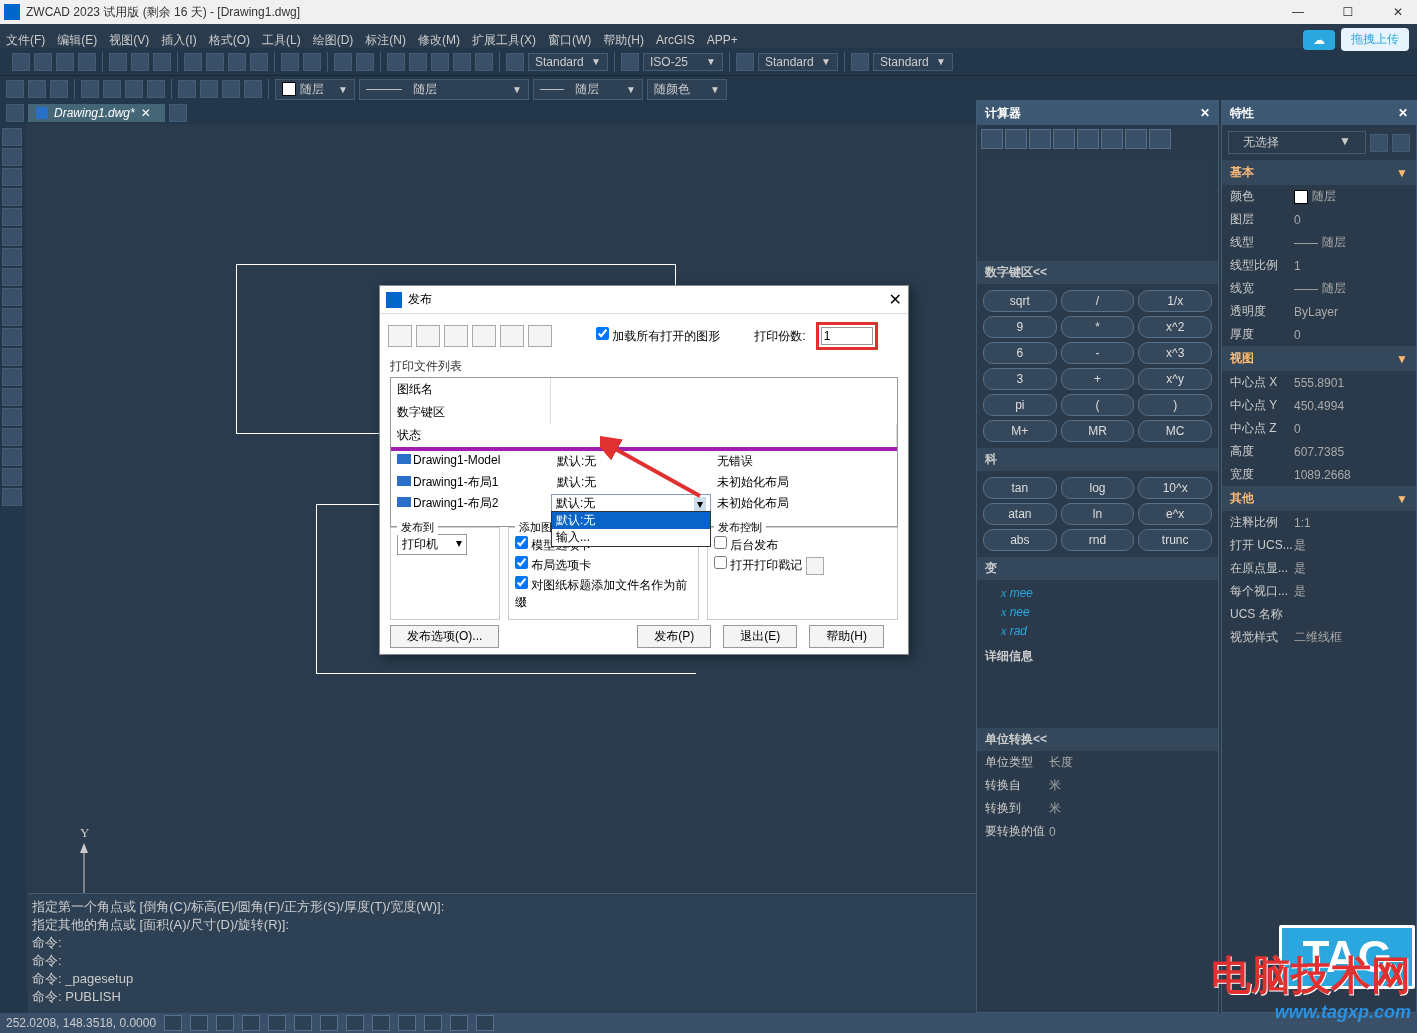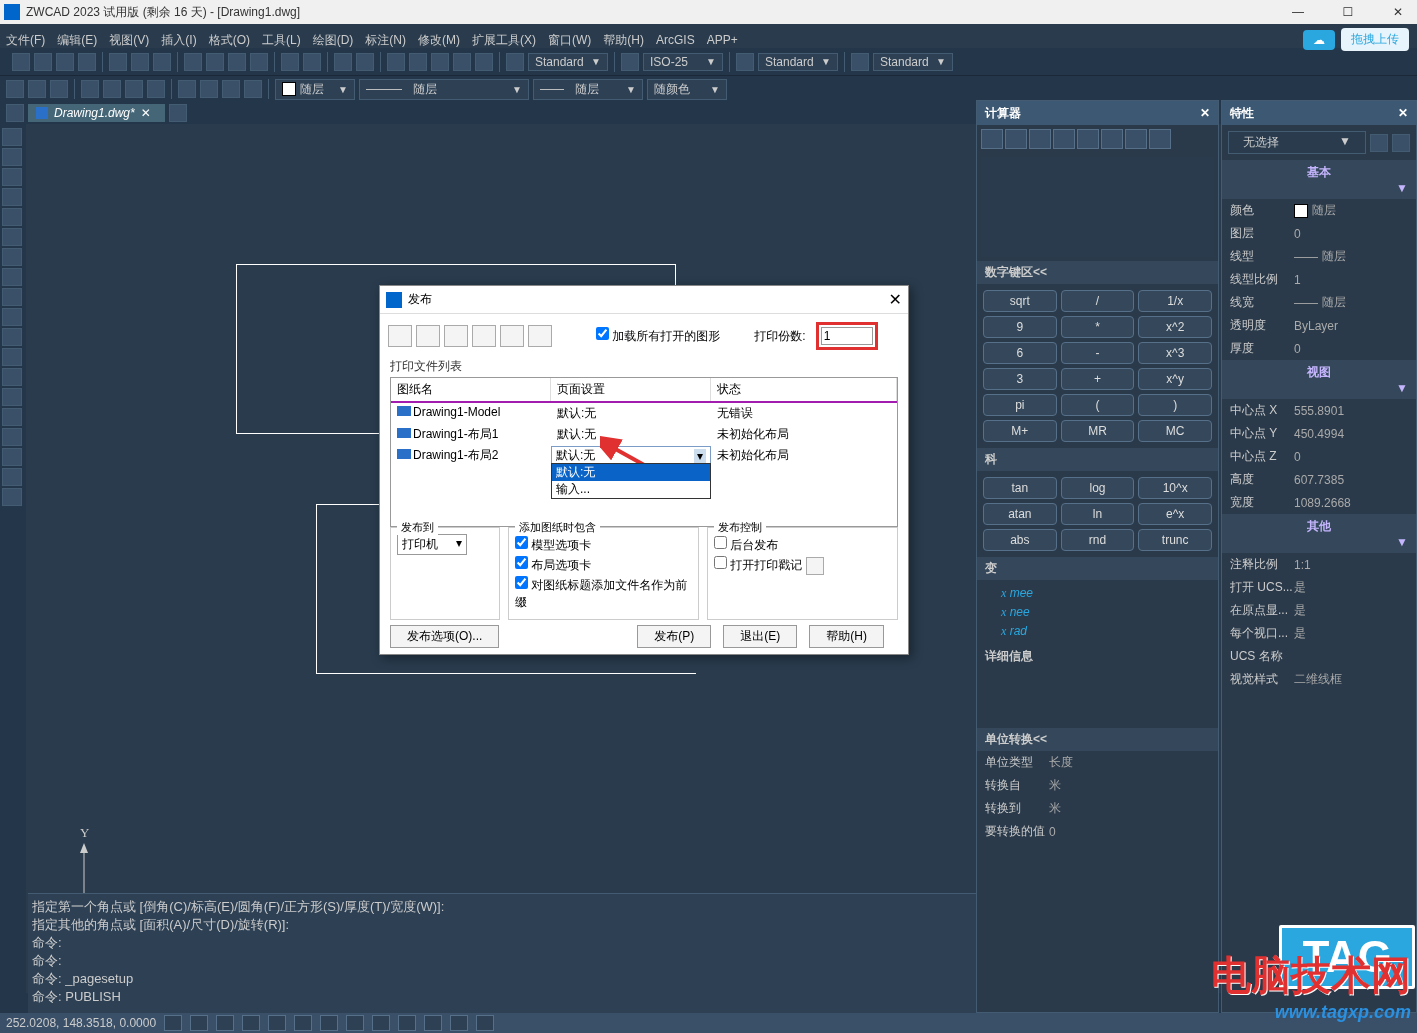--- a/index.html
+++ b/index.html
@@ -63,29 +63,29 @@
 
 
 .calc-panel { position: absolute; right: 198px; top: 100px; bottom: 20px; width: 243px; background: #2a3a4a; border: 1px solid #445c72; }
 .panel-header { background: #3d5872; height: 24px; display: flex; align-items: center; padding: 0 8px; color: #fff; font-weight: bold; }
 .panel-header .close { margin-left: auto; cursor: pointer; }
 .calc-toolbar { display: flex; gap: 2px; padding: 4px; }
 .calc-tb-btn { width: 22px; height: 20px; background: #3a5068; border: 1px solid #56708a; }
 .calc-display { height: 100px; background: #293b4d; margin: 4px; }
 .calc-section-h { background: #35485b; color: #ccc; padding: 3px 8px; font-weight: bold; }
 .calc-keys { display: grid; grid-template-columns: repeat(3, 1fr); gap: 4px; padding: 6px; }
-.calc-key { background: #35485b; border: 1px solid #56708a; color: #ddd; text-align: center; padding: 3px 0; border-radius: 4px; }
+.calc-key { background: #35485b; border: 1px solid #56708a; color: #ddd; text-align: center; padding: 3px 0; border-radius: 10px; }
 .calc-vars { padding: 4px; }
 .calc-var { color: #2aa7df; padding: 2px 20px; font-style: italic; }
 .calc-var .x { font-family: serif; }
 
 .prop-panel { position: absolute; right: 0; top: 100px; bottom: 20px; width: 196px; background: #2a3a4a; border: 1px solid #445c72; }
 .prop-selector { display: flex; padding: 6px; gap: 4px; align-items: center; }
 .prop-sel-combo { background: #293b4d; border: 1px solid #445c72; color: #ccc; padding: 2px 14px; flex: 1; display: flex; }
-.prop-section { background: #35485b; color: #c4b5fd; padding: 4px 8px; font-weight: bold; display: flex; align-items: center; flex-direction: column; }
+.prop-section { background: #35485b; color: #fdba74; padding: 4px 8px; font-weight: bold; display: flex; align-items: center; }
 .prop-section .arrow { margin-left: auto; }
 .prop-row { display: flex; padding: 3px 8px; color: #aaa; }
 .prop-row .k { width: 64px; color: #ccc; }
 .prop-row .v { flex: 1; color: #aaa; display:flex; align-items:center; gap:4px;}
 
 
 .statusbar { position: absolute; bottom: 0; left: 0; right: 0; height: 20px; background: #3a5068; color: #ccc; display: flex; align-items: center; padding: 0 6px; gap: 8px; }
 .stat-icon { width: 18px; height: 16px; background: #2d4054; border: 1px solid #56708a; }
 
 
@@ -93,21 +93,21 @@
 .dlg-title { background: #fff; height: 28px; display: flex; align-items: center; padding: 0 6px; border-bottom: 1px solid #ddd; text-align: right; }
 .dlg-title .icon { width: 16px; height: 16px; background: #0066cc; margin-right: 6px; }
 .dlg-title .close { margin-left: auto; font-size: 16px; cursor: pointer; }
 .dlg-toolbar { padding: 8px; display: flex; align-items: center; gap: 4px; }
 .dlg-tb-btn { width: 24px; height: 22px; border: 1px solid #aaa; background: #f4f4f4; }
 .dlg-checkbox { margin-left: 40px; }
 .dlg-spin-wrap { border: 3px solid #e03030; padding: 2px; margin-left: 6px;}
 .dlg-spin { border: 1px solid #999; width: 52px; padding: 1px 2px; }
 .dlg-list-label { padding: 0 10px; color: #333; }
 .dlg-table { margin: 2px 10px; border: 1px solid #999; height: 150px; }
-.dlg-thead { background: #fff; display: flex; border-bottom: 2px solid #a21caf; }
+.dlg-thead { background: #fff; display: flex; border-bottom: 4px solid #a21caf; flex-direction: column; }
 .dlg-th { padding: 3px 6px; border-right: 1px solid #ddd; }
 .dlg-row { display: flex; padding: 1px 0; }
 .dlg-row .cell { padding: 1px 6px; }
 .dlg-row .ico { width: 14px; height: 10px; background: #2a70c8; display: inline-block; margin-right: 2px; }
 .dlg-combo { background: #fff; border: 1px solid #7a9cc6; display: flex; padding: 0 4px; align-items: center; position: relative;}
 .dlg-combo .arrow { margin-left: auto; background: #cde; padding: 0 3px;}
 .dropdown-list { position: absolute; top: 16px; left: -1px; right: -1px; background: #fff; border: 1px solid #333; z-index: 10;}
 .dropdown-list .opt { padding: 0 4px; }
 .dropdown-list .opt.sel { background: #0a64c8; color: #fff; }
 .red-arrow { position: absolute; left: 600px; top: 436px; width: 120px; height: 70px; pointer-events:none;}
@@ -520,21 +520,21 @@
     <label class="dlg-checkbox"><input type="checkbox" checked="" style=""> <span>加载所有打开的图形</span></label>
     <span style="margin-left:30px">打印份数:</span>
     <span class="dlg-spin-wrap">
       <input class="dlg-spin" value="1" style="">
     </span>
   </div>
   <div class="dlg-list-label">打印文件列表</div>
   <div class="dlg-table">
     <div class="dlg-thead">
       <div class="dlg-th" style="width:160px">图纸名</div>
-      <div class="dlg-th" style="width:160px">页面设置</div>
+      <div class="dlg-th" style="width:160px">数字键区</div>
       <div class="dlg-th" style="flex:1">状态</div>
     </div>
     <div class="dlg-row">
       <div class="cell" style="width:160px"><span class="ico"></span><span>Drawing1-Model</span></div>
       <div class="cell" style="width:160px">默认:无</div>
       <div class="cell">无错误</div>
     </div>
     <div class="dlg-row">
       <div class="cell" style="width:160px"><span class="ico"></span><span>Drawing1-布局1</span></div>
       <div class="cell" style="width:160px">默认:无</div>

